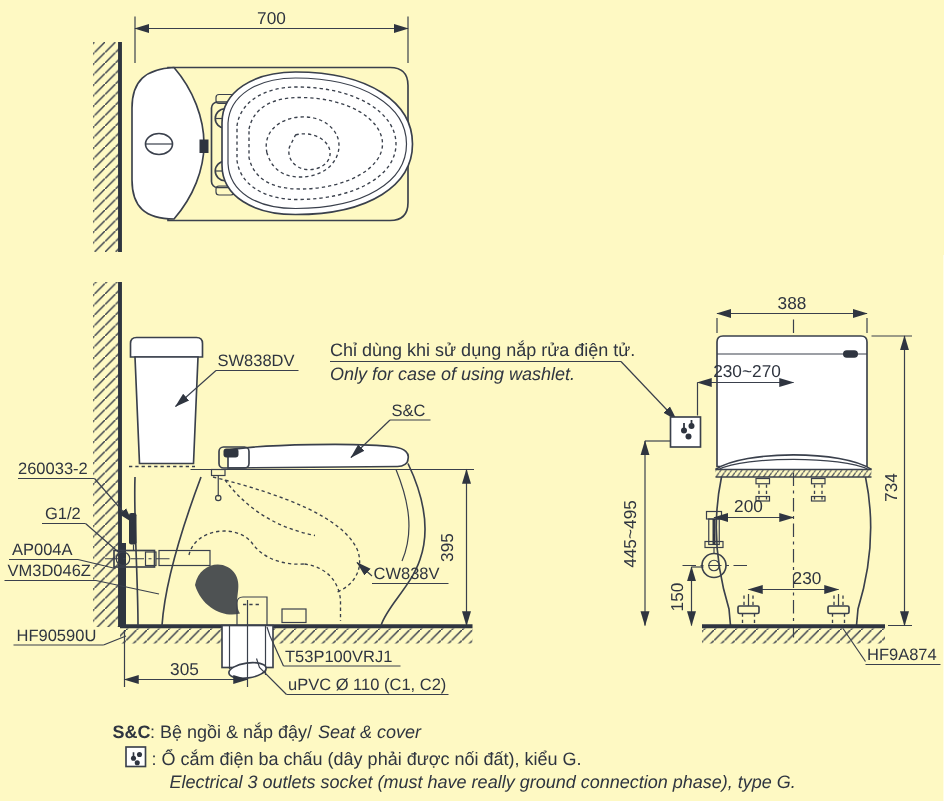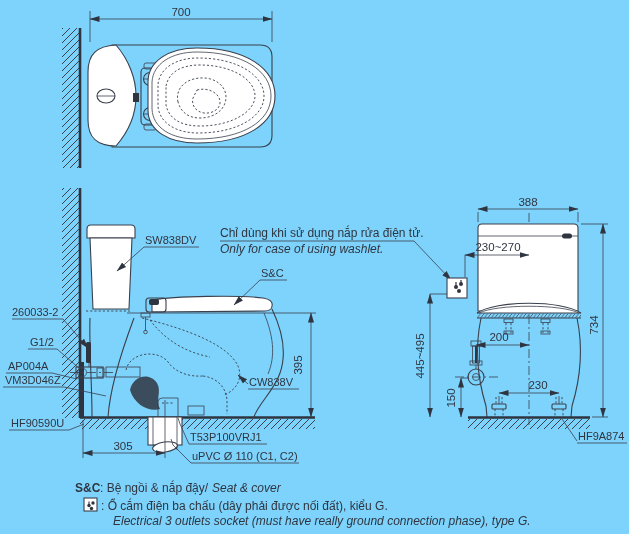--- a/index.html
+++ b/index.html
@@ -1,16 +1,16 @@
 <!DOCTYPE html>
 <html><head>
 <meta charset="utf-8">
 <style>
   html,body{margin:0;padding:0;background:#fff;}
-  .stage{position:relative;width:629px;height:534px;background:#7dd3fc;overflow:hidden;
+  .stage{position:relative;width:629px;height:534px;background:#fef9c3;overflow:hidden;
          font-family:"Liberation Sans", sans-serif;}
   svg{position:absolute;left:0;top:0;}
   svg text{fill:#2f3540;font-family:"Liberation Sans", sans-serif;}
   .lbl{font-size:11px;}
   .dim{font-size:11.5px;}
   .note{font-size:12px;}
   .it{font-style:italic;}
   .ln{stroke:#3a404c;fill:none;stroke-width:1.1;}
   .thin{stroke:#3a404c;fill:none;stroke-width:0.8;}
   .thick{stroke:#2f3540;fill:none;stroke-width:2.6;}

